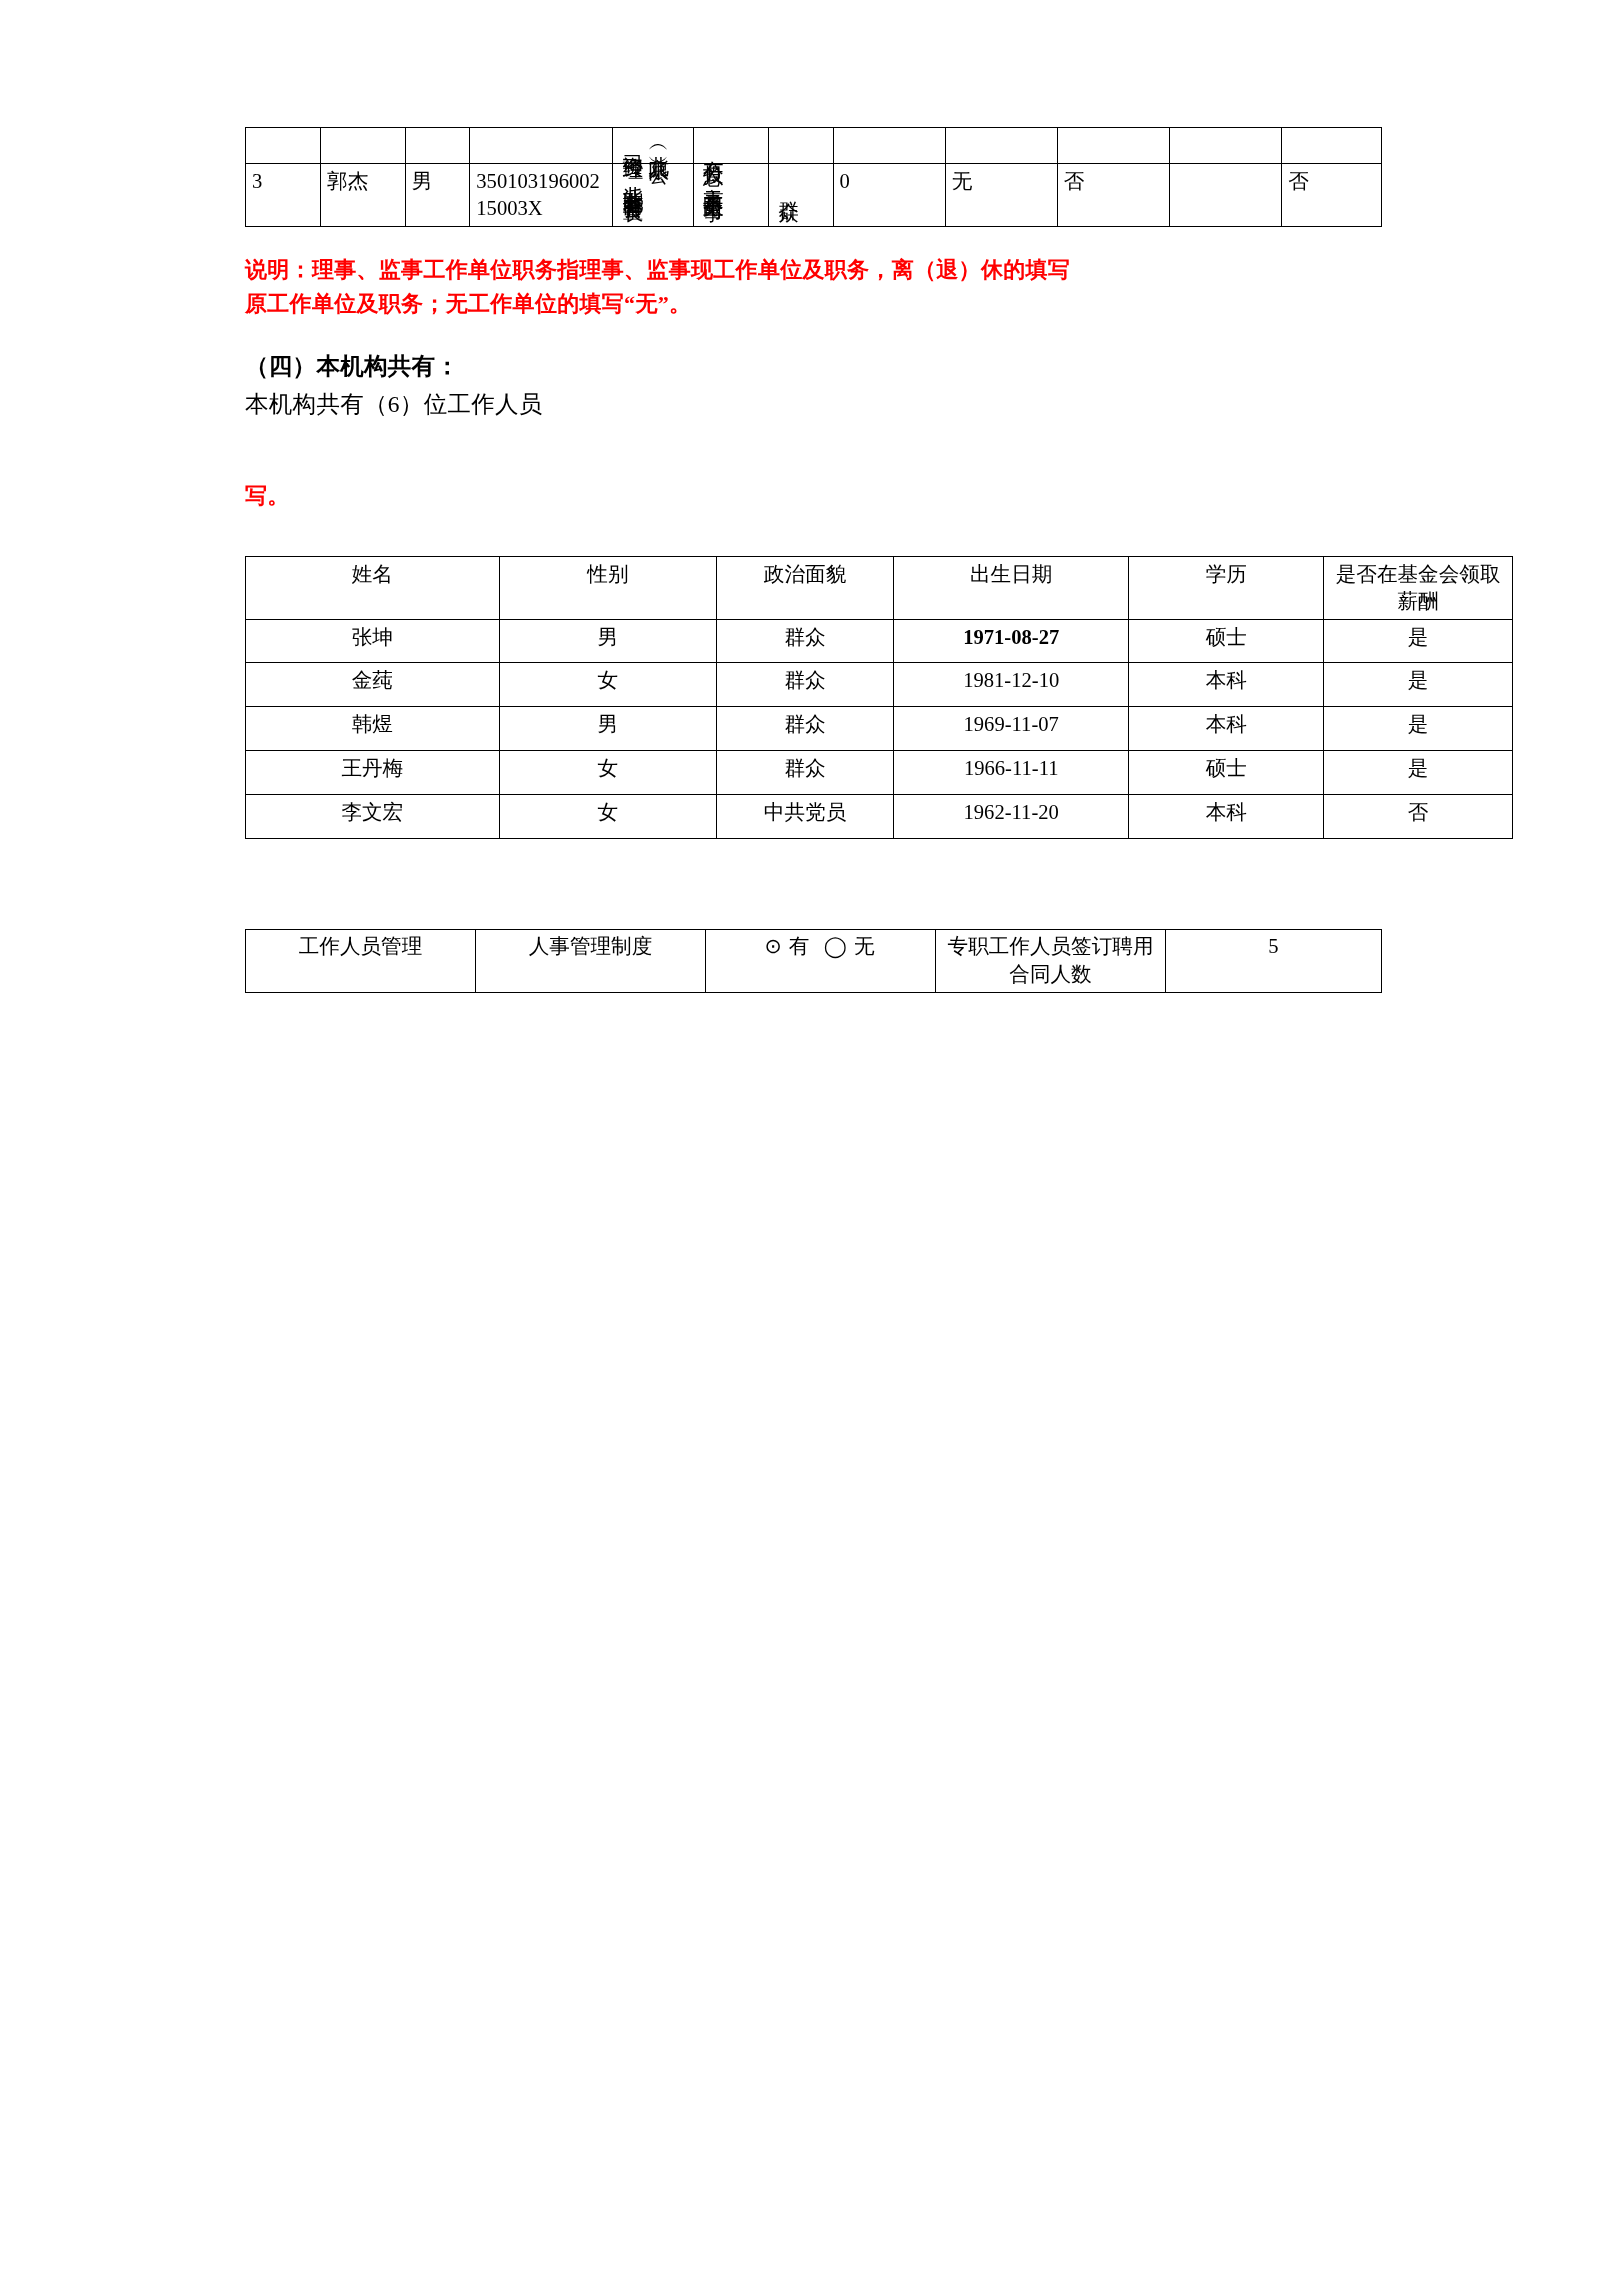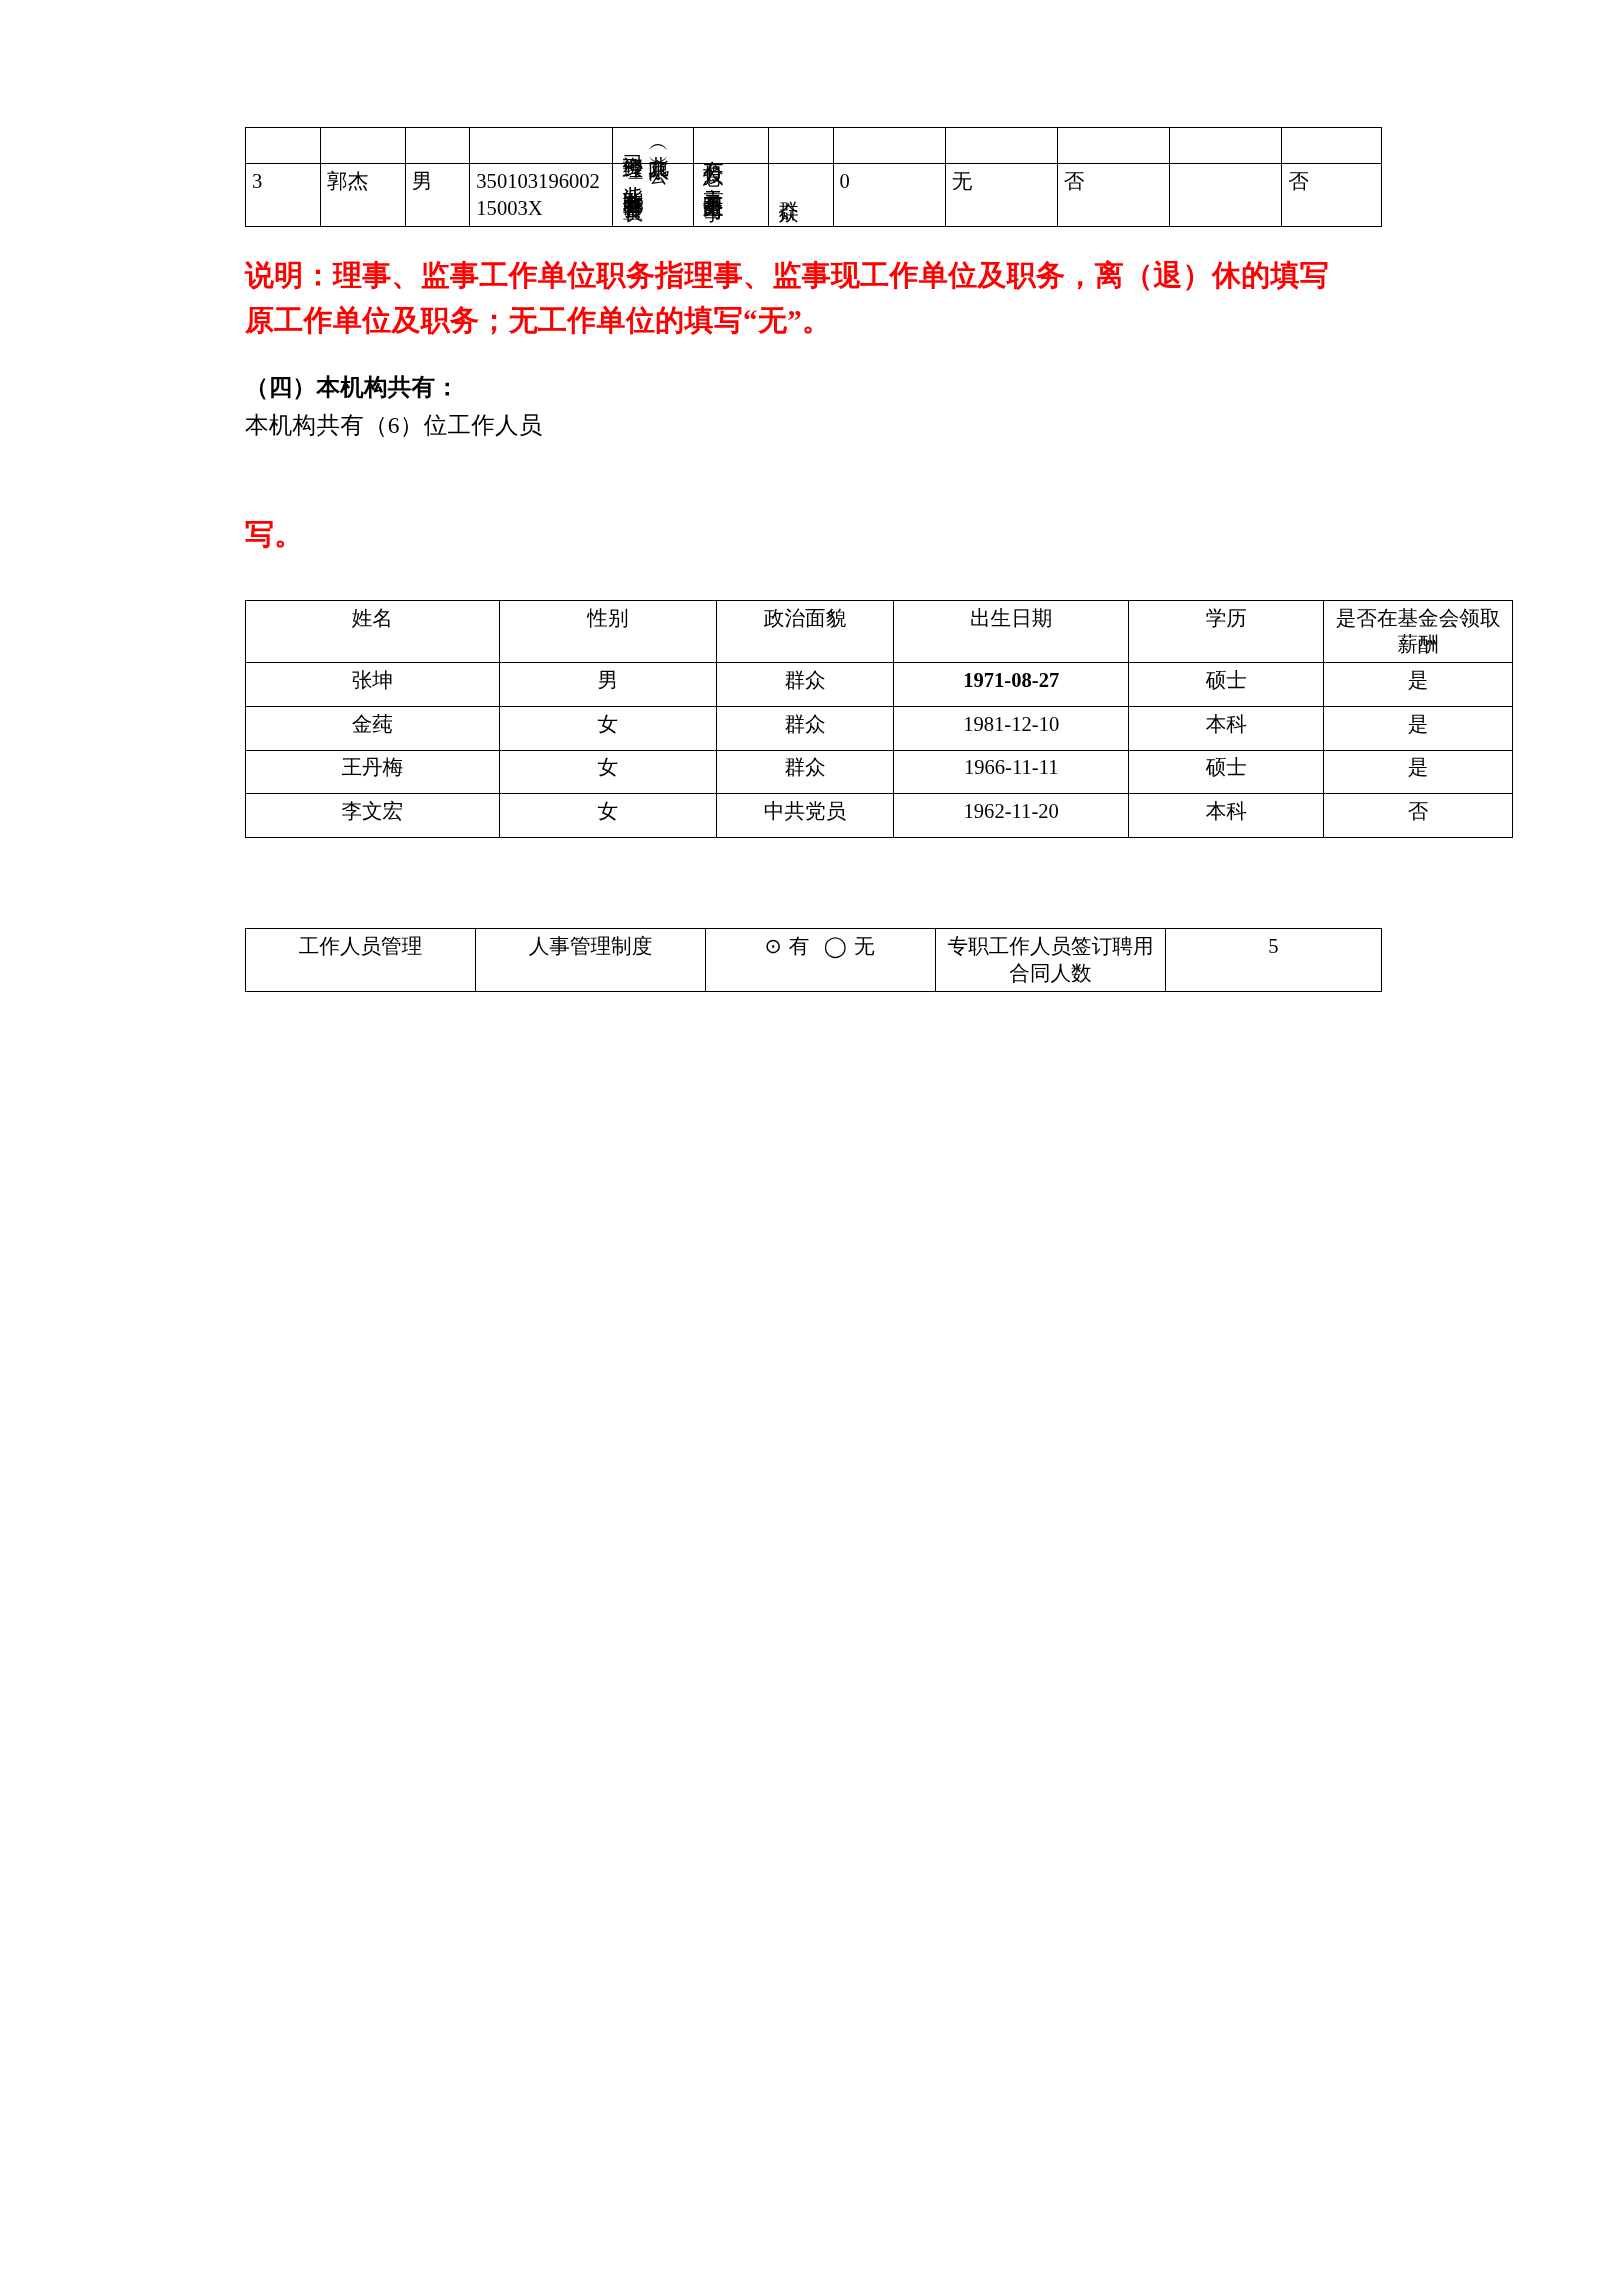--- a/index.html
+++ b/index.html
@@ -49,21 +49,21 @@
   .idnum {
     font-size: 20.6px;
     line-height: 1.35;
     word-break: break-all;
   }
 
   
   .note {
     color: #ff0000;
     font-weight: bold;
-    font-size: 29px;
+    font-size: 22px;
     line-height: 1.55;
     margin: 25.5px 0 0 0;
     letter-spacing: 0.3px;
   }
   .heading {
     font-weight: bold;
     font-size: 23.5px;
     margin: 29px 0 0 0;
     letter-spacing: 0.3px;
   }
@@ -200,20 +200,28 @@
       </tr>
       <tr>
         <td>金莼</td>
         <td>女</td>
         <td>群众</td>
         <td class="dob">1981-12-10</td>
         <td>本科</td>
         <td>是</td>
       </tr>
       <tr>
+        <td>韩煜</td>
+        <td>男</td>
+        <td>群众</td>
+        <td class="dob">1969-11-07</td>
+        <td>本科</td>
+        <td>是</td>
+      </tr>
+      <tr>
         <td>王丹梅</td>
         <td>女</td>
         <td>群众</td>
         <td class="dob">1966-11-11</td>
         <td>硕士</td>
         <td>是</td>
       </tr>
       <tr>
         <td>李文宏</td>
         <td>女</td>

